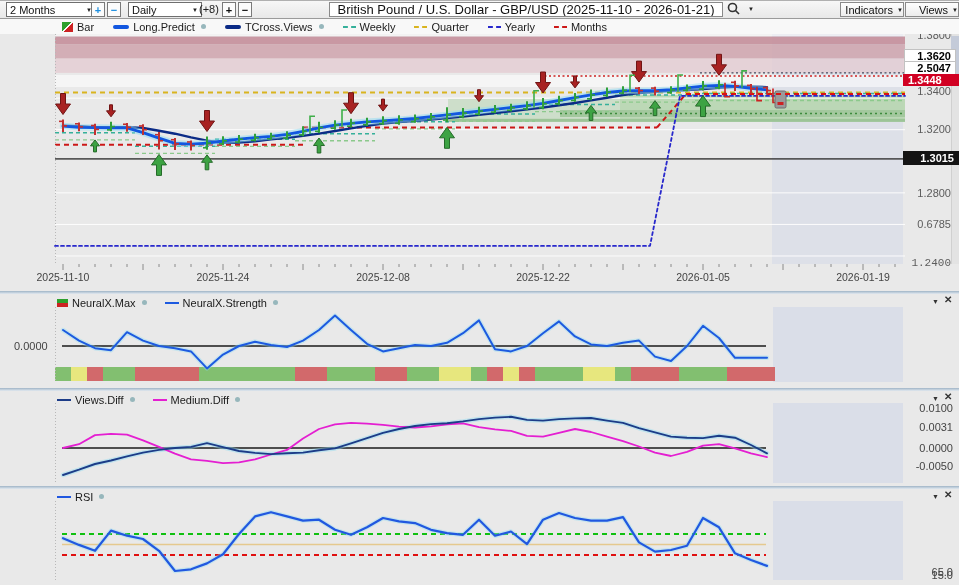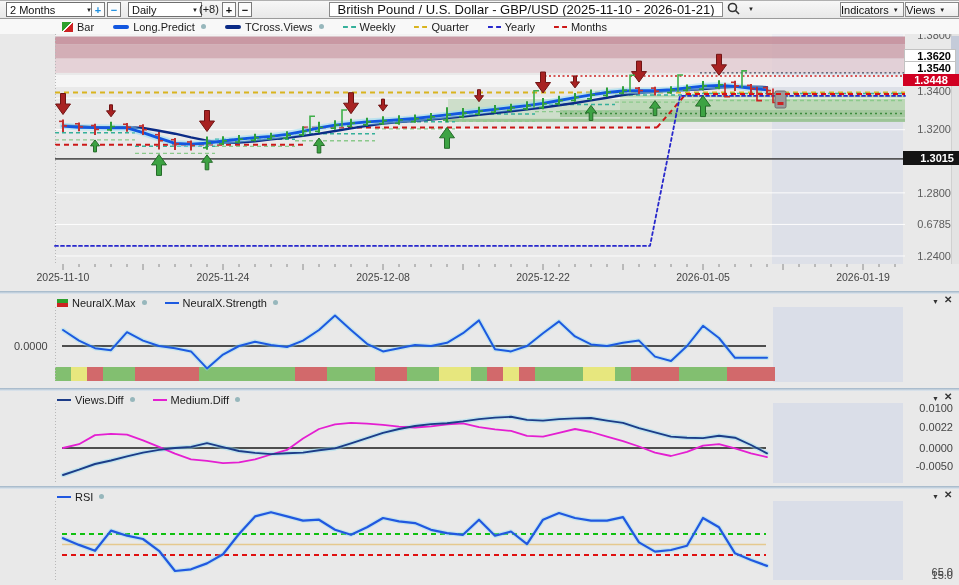--- a/index.html
+++ b/index.html
@@ -14,41 +14,41 @@
          justify-content:space-between;padding:0 3px;color:#111}
   .caret{font-size:6px;color:#222;margin-left:4px}
   .tb-btn{box-sizing:content-box;width:12px;border:1px solid #7a7a7a;background:#fcfcfc;color:#111;
           font-weight:bold;font-size:11px;line-height:12px;text-align:center;padding:0;cursor:pointer}
   .tb-btn.blue{color:#1d8fe0}
   .bars-added{border:none;background:none;color:#222;line-height:14px}
   .title-box{left:329px;width:392px;background:#fff;border:1px solid #8a8a8a;text-align:center;
              line-height:13px;color:#111;font-size:13px;white-space:nowrap;overflow:hidden}
   .searchbox{left:727px;width:34px;display:flex;align-items:center;gap:4px;border:none}
   .tb-wide{background:linear-gradient(#fefefe,#ececec);border:1px solid #8a8a8a;display:flex;
-           align-items:center;justify-content:flex-start;gap:0;color:#111}
+           align-items:center;justify-content:flex-end;gap:0;color:#111}
   
   .legend-row{position:absolute;top:18px;left:0;width:959px;height:15px;z-index:5;background:#f8f8f8;
               display:flex;align-items:center;padding-left:62px;gap:19px;font-size:11px;color:#1a1a1a;box-sizing:border-box}
   .panel-legend{position:absolute;left:57px;z-index:5;display:flex;align-items:center;gap:18px;
                 font-size:11px;color:#1a1a1a;height:13px}
   .leg{display:flex;align-items:center;gap:4px;cursor:pointer}
   .sw{display:inline-block}
   .sw-bar{width:11px;height:10px;background:linear-gradient(135deg,#2da02d 46%,#f8f8f8 46%,#f8f8f8 54%,#cc2222 54%)}
   .sw-nxmax{width:11px;height:8px;background:linear-gradient(180deg,#2da02d 50%,#cc2222 50%)}
   .sw-line{width:16px;height:4px;border-radius:2px;background:var(--c)}
   .sw-thin{width:14px;height:2px;background:var(--c)}
   .sw-dash{width:13px;height:0;border-top:2px dashed var(--c)}
   .dot{width:5px;height:5px;border-radius:50%;background:#97b7bc;display:inline-block;margin-left:2px}
   
   #price-axis{position:absolute;left:903px;top:0;width:56px;height:234px;z-index:4}
   .plabel{position:absolute;font-size:11px;transform:translateY(-50%);line-height:12px;white-space:nowrap}
   .plabel.plain{right:8px;color:#5c5c5c}
   .plabel.white-box{left:1px;right:3px;background:#fff;border:1px solid #c2c2c2;color:#000;
                     font-weight:bold;text-align:right;padding:0 4px}
-  .plabel.red-box{left:0;right:0;background:#d10022;color:#fff;font-weight:bold;text-align:center;padding:0 5px}
+  .plabel.red-box{left:0;right:0;background:#d10022;color:#fff;font-weight:bold;text-align:left;padding:0 5px}
   .plabel.black-box{left:0;right:0;background:#141414;color:#fff;font-weight:bold;text-align:right;padding:1px 5px}
   .side-label{position:absolute;z-index:4;font-size:11px;color:#444;transform:translateY(-50%)}
   .side-label.right{left:903px;width:50px;text-align:right;padding-right:6px}
   .side-label.left{left:14px}
   
   .sep{position:absolute;left:0;width:959px;height:3px;z-index:3;
        background:linear-gradient(#9fb4c6,#e2e9f0)}
   .pc{position:absolute;z-index:6;color:#333;cursor:pointer;line-height:10px}
   .pc.car{font-size:7px}
   .pc.clo{font-size:10px;font-weight:bold}
@@ -470,28 +470,28 @@
   </div>
   <div class="leg">
     <span class="sw sw-dash" style="--c:#cc1818"></span>
     <span>Months</span>
   </div>
 </div>
 
 <div id="price-axis">
     <div class="plabel plain" style="top: 34px;">1.3800</div>
     <div class="plabel white-box" style="top: 55px;">1.3620</div>
-    <div class="plabel white-box" style="top: 67px;">1.3540</div>
+    <div class="plabel white-box" style="top: 67px;">2.5047</div>
     <div class="plabel red-box" style="top: 79px;">1.3448</div>
     <div class="plabel plain" style="top: 90px;">1.3400</div>
     <div class="plabel plain" style="top: 128px;">1.3200</div>
     <div class="plabel black-box" style="top: 157px;">1.3015</div>
     <div class="plabel plain" style="top: 192px;">1.2800</div>
     <div class="plabel plain" style="top: 223px;">0.6785</div>
-    <div class="plabel plain" style="top: 255px;">1.2400</div>
+    <div class="plabel plain" style="top: 262px; font-family: Liberation Mono, monospace;">1.2400</div>
   </div>
 <div class="vscroll"></div>
 <div class="vthumb"></div>
 
 <div class="sep" style="top:290px"></div>
 <div class="sep" style="top:387px"></div>
 <div class="sep" style="top:485px"></div>
 
 <div class="panel-legend" style="top:295px">
   <div class="leg">
@@ -527,17 +527,17 @@
 
 <span class="pc car" style="top:296px;left:932px">▼</span>
 <span class="pc clo" style="top:294px;left:944px">✕</span>
 <span class="pc car" style="top:393px;left:932px">▼</span>
 <span class="pc clo" style="top:391px;left:944px">✕</span>
 <span class="pc car" style="top:491px;left:932px">▼</span>
 <span class="pc clo" style="top:489px;left:944px">✕</span>
 
 <div class="side-label left" style="top: 345px;">0.0000</div>
 <div class="side-label right" style="top: 407px;">0.0100</div>
-<div class="side-label right" style="top: 426px;">0.0022</div>
+<div class="side-label right" style="top: 426px;">0.0031</div>
 <div class="side-label right" style="top: 447px;">0.0000</div>
 <div class="side-label right" style="top: 465px;">-0.0050</div>
 <div class="side-label right" style="top: 527px; margin-top: 44px;">65.0</div>
 <div class="side-label right" style="top: 574px;">15.0</div>
 
 </body></html>

